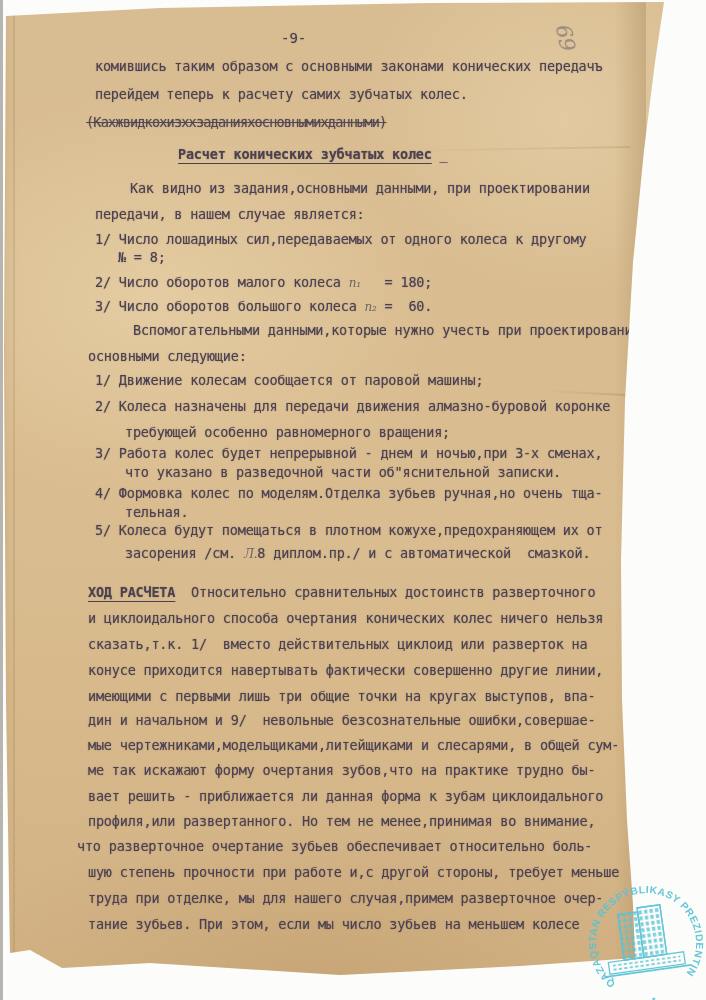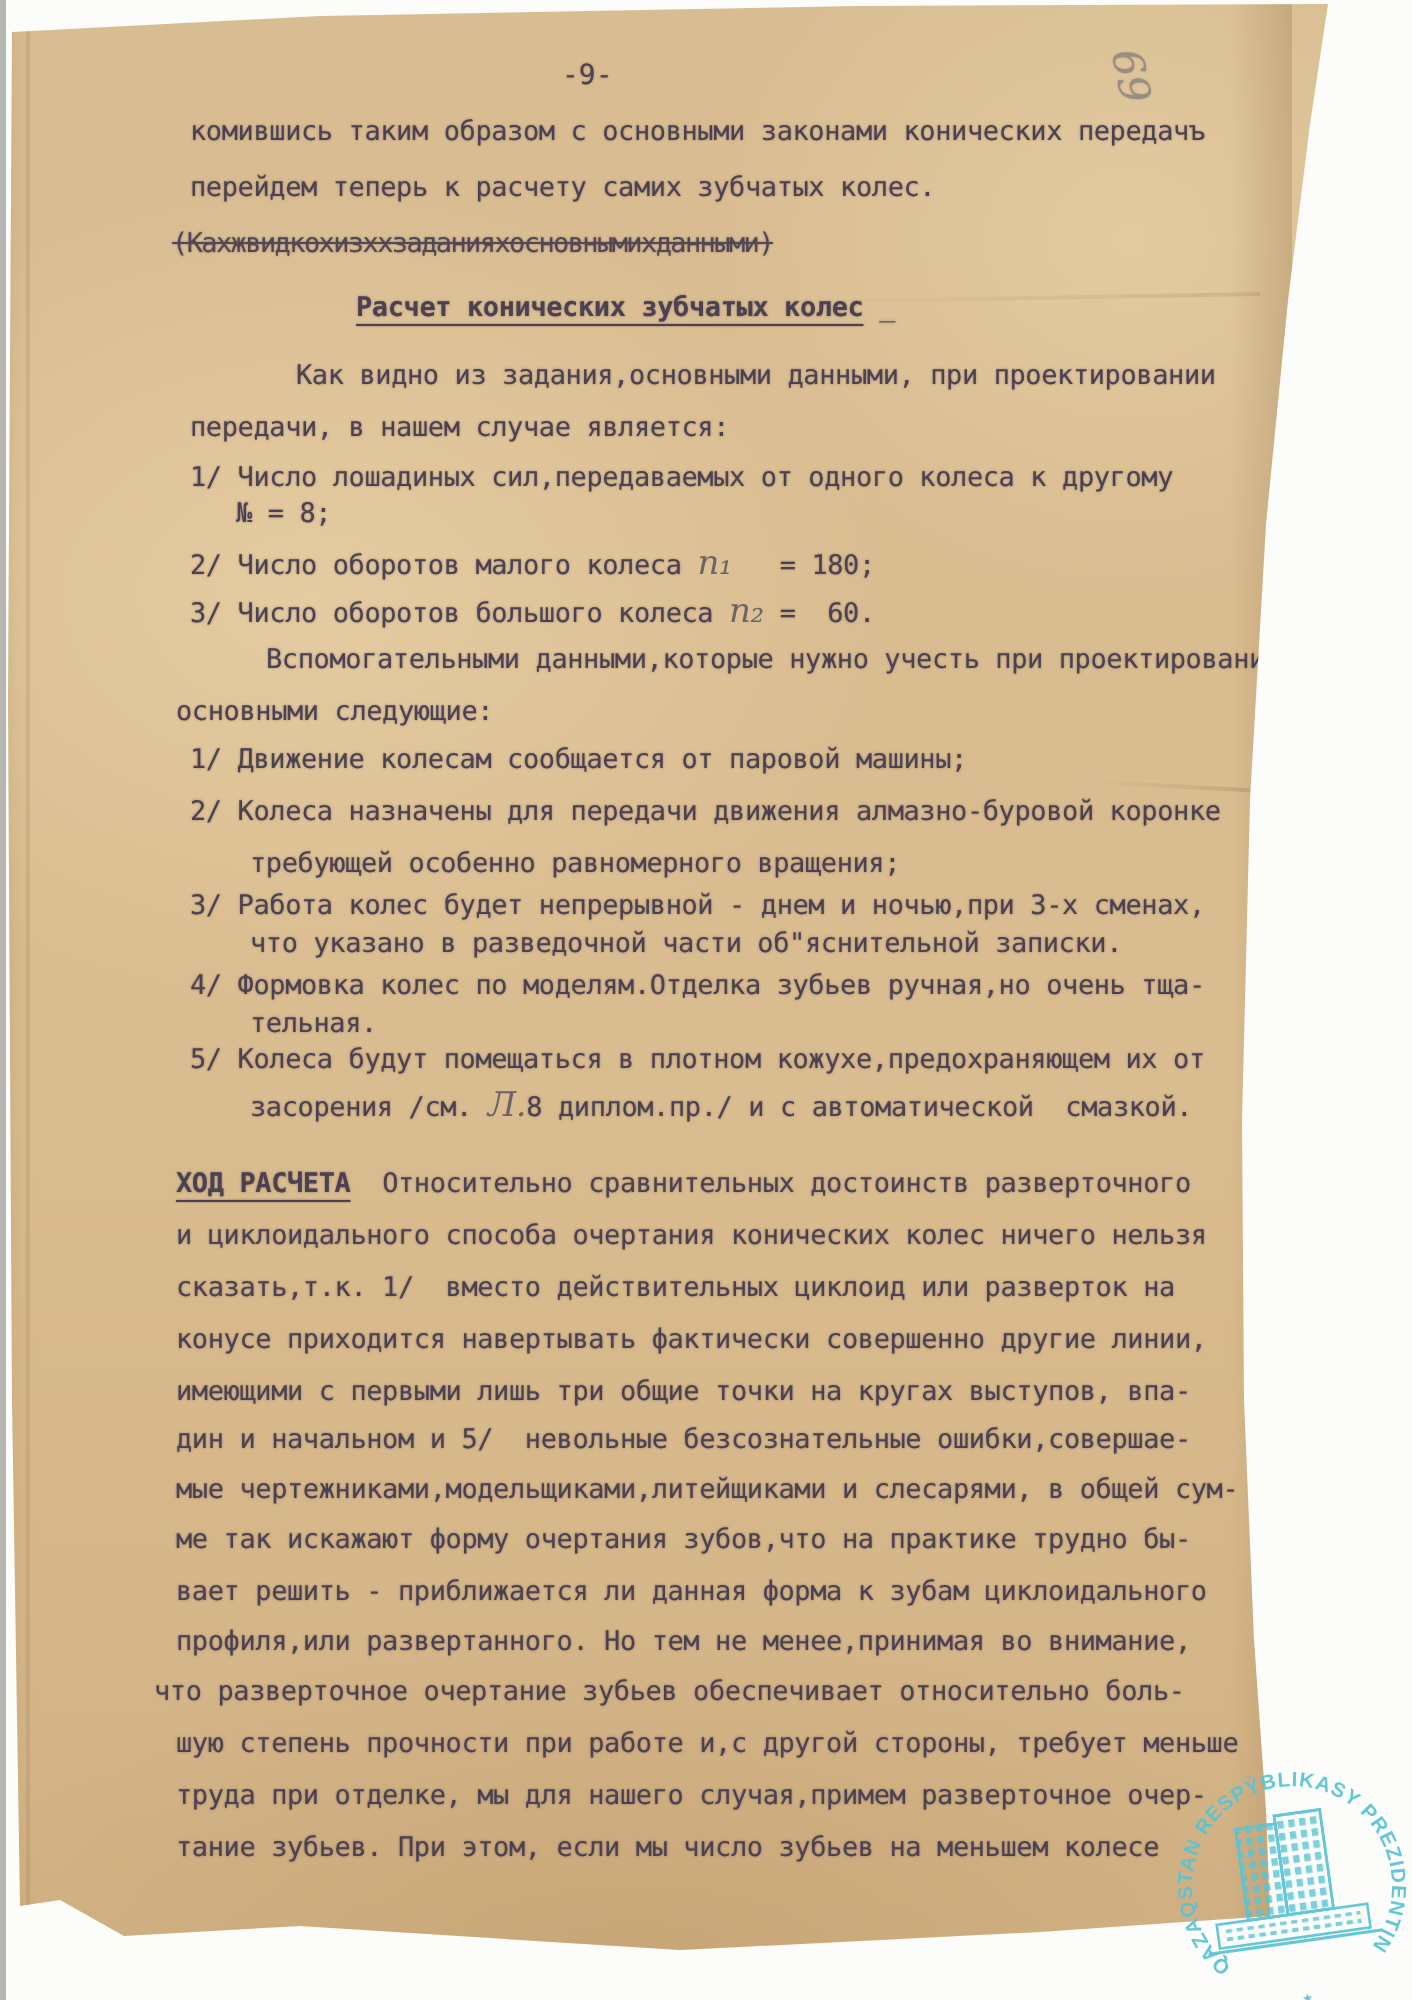--- a/index.html
+++ b/index.html
@@ -50,21 +50,21 @@
     position:absolute;white-space:pre;
     font-size:13.5px;line-height:17px;letter-spacing:-0.2px;
     color:#4b4150;
     text-shadow:0 0 1.2px rgba(74,62,80,0.55);
   }
   .line span.u{ text-decoration:underline; text-underline-offset:4px; text-decoration-thickness:1px; }
   .line span.b{ font-weight:bold; }
   .line span.strike{ text-decoration:line-through; letter-spacing:-0.8px; opacity:0.95; }
   .line span.hand{
     font-family:"DejaVu Serif", serif; font-style:italic;
-    font-size:17px; color:#6e6366; text-shadow:none;
+    font-size:12px; color:#6e6366; text-shadow:none;
   }
   .page-number{
     position:absolute;left:281px;top:30px;white-space:pre;
     font-size:14px;color:#4b4150;text-shadow:0 0 1.2px rgba(74,62,80,0.55);
   }
   .handwritten-number{
     position:absolute;left:552px;top:26px;
     font-family:"DejaVu Serif", serif;font-style:italic;
     font-size:21px;color:#998f80;
     transform:rotate(78deg);
@@ -88,21 +88,21 @@
   <div class="crease-2"></div>
 
   <div class="page-number">-9-</div>
   <div class="handwritten-number">69</div>
 
   <div>
       <div class="line" style="left: 95px; top: 58px;"><span>комившись таким образом с основными законами конических передачъ</span></div>
       <div class="line" style="left: 95px; top: 86px;"><span>перейдем теперь к расчету самих зубчатых колес.</span></div>
       <div class="line" style="left: 86px; top: 114px;"><span class="strike">(Кахжвидкохизххзаданияхосновнымихданными)</span></div>
       <div class="line" style="left: 178px; top: 146px;"><span class="u b">Расчет конических зубчатых колес</span><span> _</span></div>
-      <div class="line" style="left: 148px; top: 180px;"><span>Как видно из задания,основными данными, при проектировании</span></div>
+      <div class="line" style="left: 130px; top: 180px;"><span>Как видно из задания,основными данными, при проектировании</span></div>
       <div class="line" style="left: 95px; top: 206px;"><span>передачи, в нашем случае является:</span></div>
       <div class="line" style="left: 95px; top: 231px;"><span>1/ Число лошадиных сил,передаваемых от одного колеса к другому</span></div>
       <div class="line" style="left: 118px; top: 249px;"><span>№ = 8;</span></div>
       <div class="line" style="left: 95px; top: 274px;"><span>2/ Число оборотов малого колеса </span><span class="hand">n₁</span><span>   = 180;</span></div>
       <div class="line" style="left: 95px; top: 298px;"><span>3/ Число оборотов большого колеса </span><span class="hand">n₂</span><span> =  60.</span></div>
       <div class="line" style="left: 100px; top: 322px; margin-left: 33px;"><span>Вспомогательными данными,которые нужно учесть при проектировании</span></div>
       <div class="line" style="left: 88px; top: 348px;"><span>основными следующие:</span></div>
       <div class="line" style="left: 95px; top: 372px;"><span>1/ Движение колесам сообщается от паровой машины;</span></div>
       <div class="line" style="left: 95px; top: 398px;"><span>2/ Колеса назначены для передачи движения алмазно-буровой коронке</span></div>
       <div class="line" style="left: 125px; top: 424px;"><span>требующей особенно равномерного вращения;</span></div>
@@ -110,21 +110,21 @@
       <div class="line" style="left: 125px; top: 464px;"><span>что указано в разведочной части об"яснительной записки.</span></div>
       <div class="line" style="left: 95px; top: 485px;"><span>4/ Формовка колес по моделям.Отделка зубьев ручная,но очень тща-</span></div>
       <div class="line" style="left: 125px; top: 504px;"><span>тельная.</span></div>
       <div class="line" style="left: 95px; top: 522px;"><span>5/ Колеса будут помещаться в плотном кожухе,предохраняющем их от</span></div>
       <div class="line" style="left: 125px; top: 545px;"><span>засорения /см. </span><span class="hand">Л.</span><span>8 диплом.пр./ и с автоматической  смазкой.</span></div>
       <div class="line" style="left: 88px; top: 584px;"><span class="u b">ХОД РАСЧЕТА</span><span>  Относительно сравнительных достоинств разверточного</span></div>
       <div class="line" style="left: 88px; top: 610px;"><span>и циклоидального способа очертания конических колес ничего нельзя</span></div>
       <div class="line" style="left: 88px; top: 636px;"><span>сказать,т.к. 1/  вместо действительных циклоид или разверток на</span></div>
       <div class="line" style="left: 88px; top: 662px;"><span>конусе приходится навертывать фактически совершенно другие линии,</span></div>
       <div class="line" style="left: 88px; top: 688px;"><span>имеющими с первыми лишь три общие точки на кругах выступов, впа-</span></div>
-      <div class="line" style="left: 88px; top: 712px;"><span>дин и начальном и 5/  невольные безсознательные ошибки,совершае-</span></div>
+      <div class="line" style="left: 88px; top: 712px;"><span>дин и начальном и 9/  невольные безсознательные ошибки,совершае-</span></div>
       <div class="line" style="left: 88px; top: 737px;"><span>мые чертежниками,модельщиками,литейщиками и слесарями, в общей сум-</span></div>
       <div class="line" style="left: 88px; top: 762px; text-align: right;"><span>ме так искажают форму очертания зубов,что на практике трудно бы-</span></div>
       <div class="line" style="left: 88px; top: 788px;"><span>вает решить - приближается ли данная форма к зубам циклоидального</span></div>
       <div class="line" style="left: 88px; top: 813px; text-align: center;"><span>профиля,или развертанного. Но тем не менее,принимая во внимание,</span></div>
       <div class="line" style="left: 77px; top: 838px;"><span>что разверточное очертание зубьев обеспечивает относительно боль-</span></div>
       <div class="line" style="left: 88px; top: 864px;"><span>шую степень прочности при работе и,с другой стороны, требует меньше</span></div>
       <div class="line" style="left: 88px; top: 890px;"><span>труда при отделке, мы для нашего случая,примем разверточное очер-</span></div>
       <div class="line" style="left: 88px; top: 916px;"><span>тание зубьев. При этом, если мы число зубьев на меньшем колесе</span></div>
     </div>
 </div>

